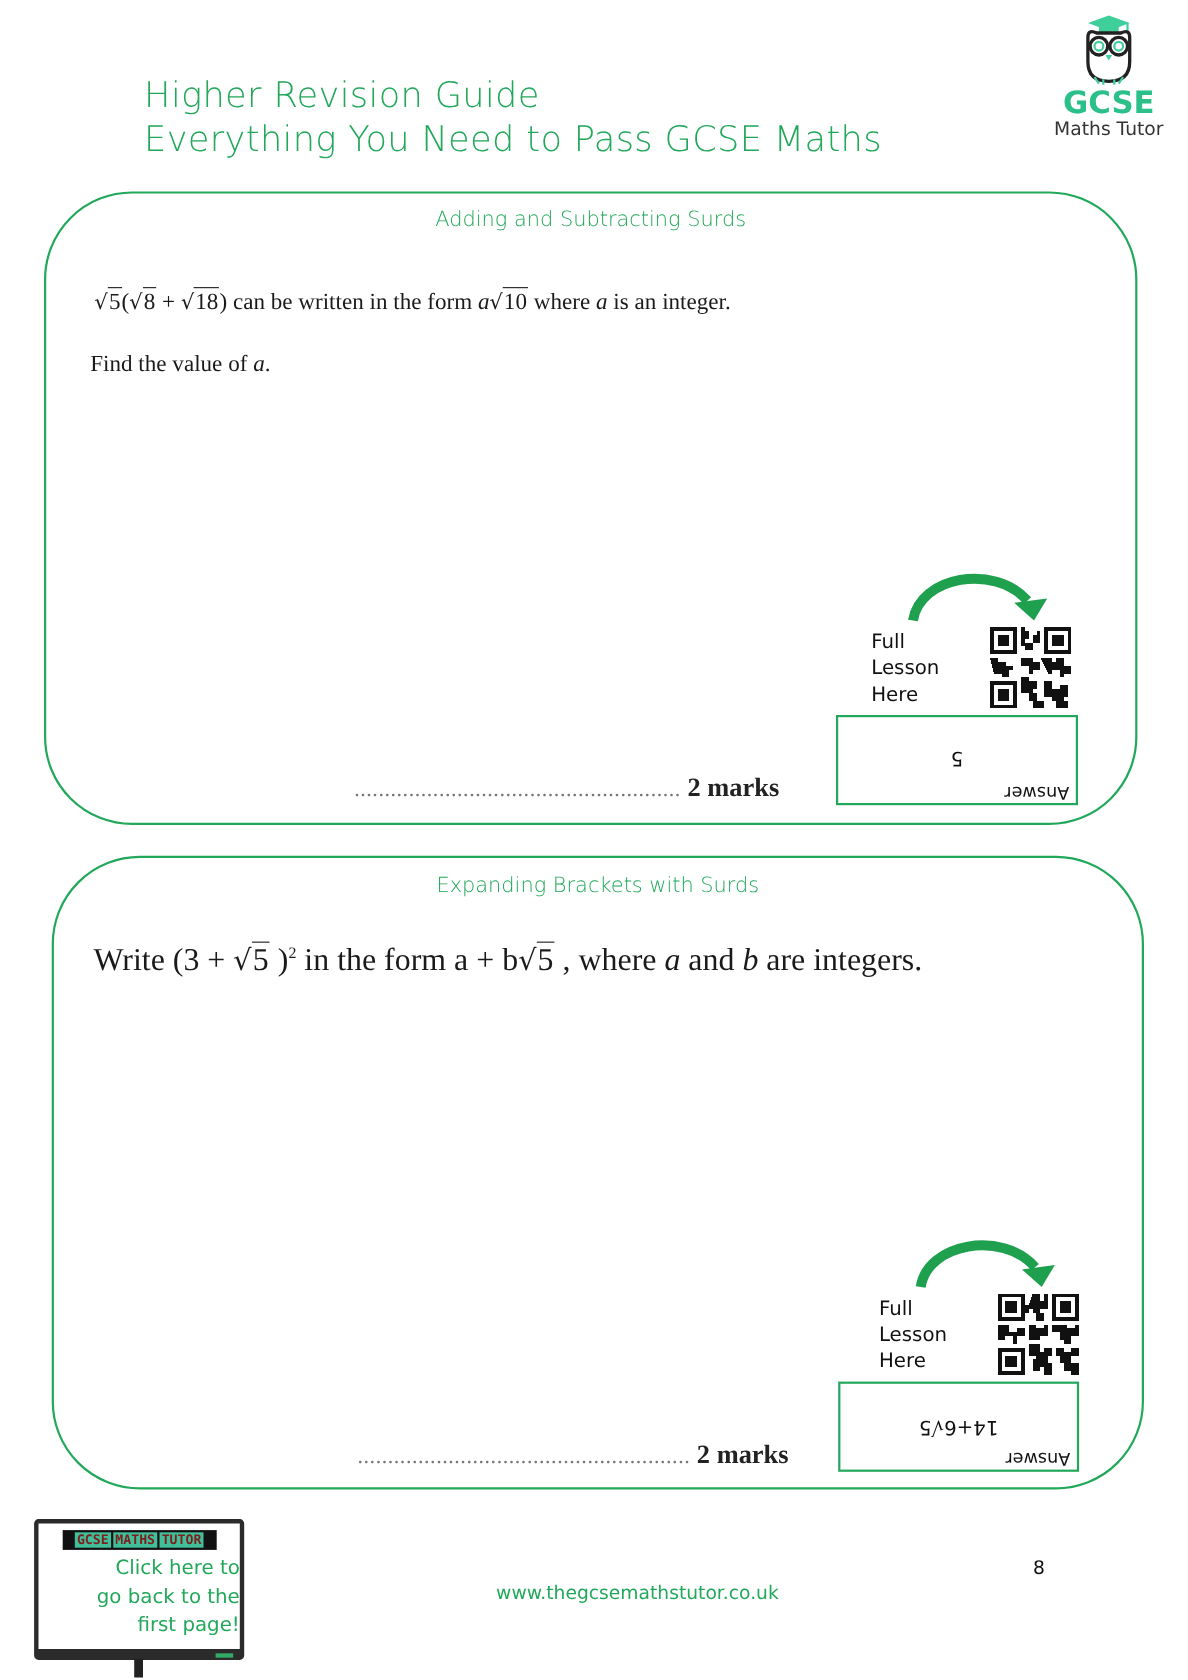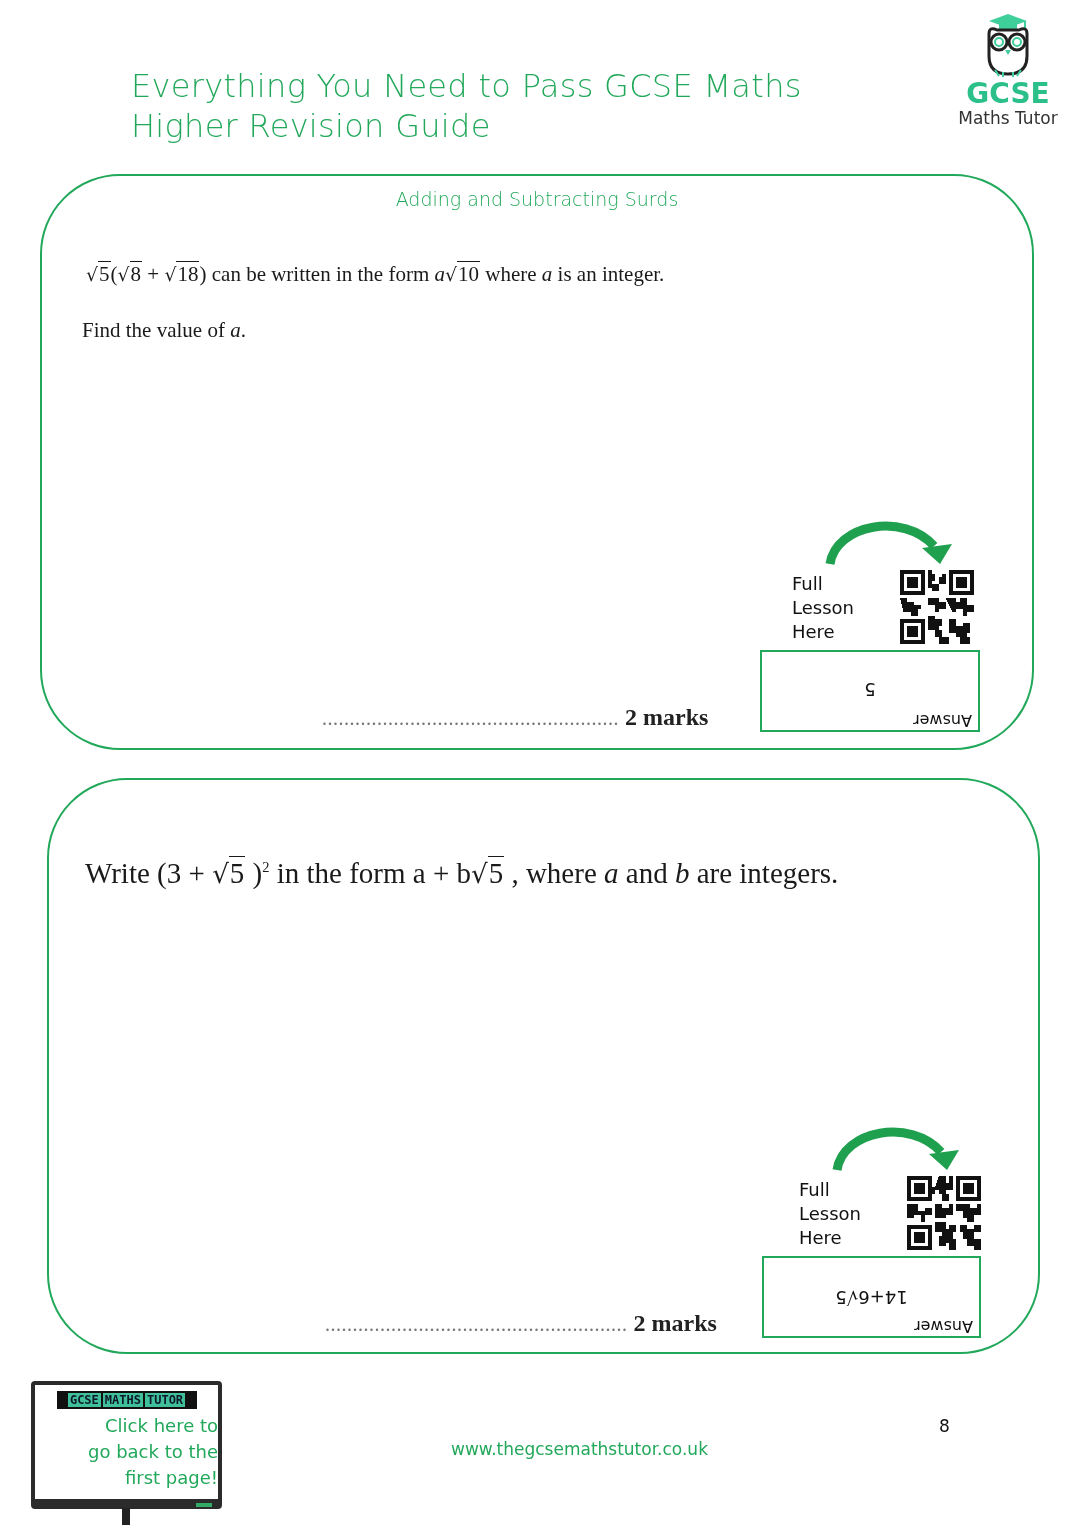--- a/index.html
+++ b/index.html
@@ -71,40 +71,40 @@
   }
   .card-2 .answer-value { top: 28px; }
 
   .back-button {
     position: absolute; left: 31px; top: 1381px; width: 191px; height: 128px;
     border: 4px solid #2b2b2b; border-bottom-width: 10px; border-radius: 4px; box-sizing: border-box; background: #fff; cursor: pointer;
   }
   .back-stand { position: absolute; left: 122px; top: 1508px; width: 8px; height: 17px; background: #222; }
   .back-brand {
     margin: 6px auto 0; width: 140px; background: #111; text-align: center; font-family: "DejaVu Sans Mono", monospace;
-    font-weight: bold; font-size: 12px; color: #0f172a; padding: 2px 0; line-height: 14px;
+    font-weight: bold; font-size: 12px; color: #7f1d1d; padding: 2px 0; line-height: 14px;
   }
   .back-brand span { background: #3fbf9a; padding: 0 2px; margin: 0 1px; }
   .back-text {
     text-align: right; color: #22a85a; font-family: "DejaVu Sans", sans-serif; font-size: 18px; line-height: 26px; margin-top: 4px;
   }
   .back-led { position: absolute; right: 6px; bottom: -8px; width: 16px; height: 4px; background: #3a6; }
   .footer-url {
     position: absolute; left: 415px; top: 1439px; color: #22a85a; font-family: "DejaVu Sans", sans-serif; font-size: 17px; margin-left: 36px;
   }
   .page-number {
     position: absolute; left: 939px; top: 1416px; font-family: "DejaVu Sans", sans-serif; font-size: 17px; color: #111;
   }
 </style>
 </head>
 <body>
 
 <div class="page-title">
+  <div>Higher Revision Guide</div>
   <div>Everything You Need to Pass GCSE Maths</div>
-  <div>Higher Revision Guide</div>
 </div>
 
 <div class="logo">
   <svg width="54" height="66" viewBox="0 0 54 66">
     <polygon points="27,2 46,9 27,16 8,9" fill="#3fcf9a"></polygon>
     <rect x="18" y="11" width="18" height="6" fill="#3fcf9a"></rect>
     <line x1="44" y1="9" x2="44" y2="18" stroke="#3fcf9a" stroke-width="2"></line>
     <path d="M8,22 Q8,14 16,18 L38,18 Q46,14 46,22 L46,44 Q46,62 27,62 Q8,62 8,44 Z" fill="none" stroke="#222" stroke-width="3"></path>
     <circle cx="18" cy="30" r="8" fill="none" stroke="#222" stroke-width="3"></circle>
     <circle cx="36" cy="30" r="8" fill="none" stroke="#222" stroke-width="3"></circle>
@@ -155,20 +155,21 @@
 
   <div class="answer-box">
     <div class="answer-inner">
       <div class="answer-label">Answer</div>
       <div class="answer-value">5</div>
     </div>
   </div>
 </div>
 
 <div class="card card-2">
+  <div class="card-topic">Expanding Brackets with Surds</div>
 
   <div class="question q2-line1">
     <span>Write (3 + </span><span class="sqrt"><span class="rad">√</span><span class="under">5</span></span><span> )</span><sup>2</sup><span> in the form a + b</span><span class="sqrt"><span class="rad">√</span><span class="under">5</span></span><span> , where </span><i>a</i><span> and </span><i>b</i><span> are integers.</span>
   </div>
 
   <div class="lesson-link">
     <svg class="arrow" width="140" height="50" viewBox="0 0 140 50">
       <path d="M8,46 C14,6 82,-6 112,28" fill="none" stroke="#1fa04f" stroke-width="9"></path>
       <polygon points="100,30 130,26 118,46" fill="#1fa04f"></polygon>
     </svg>

